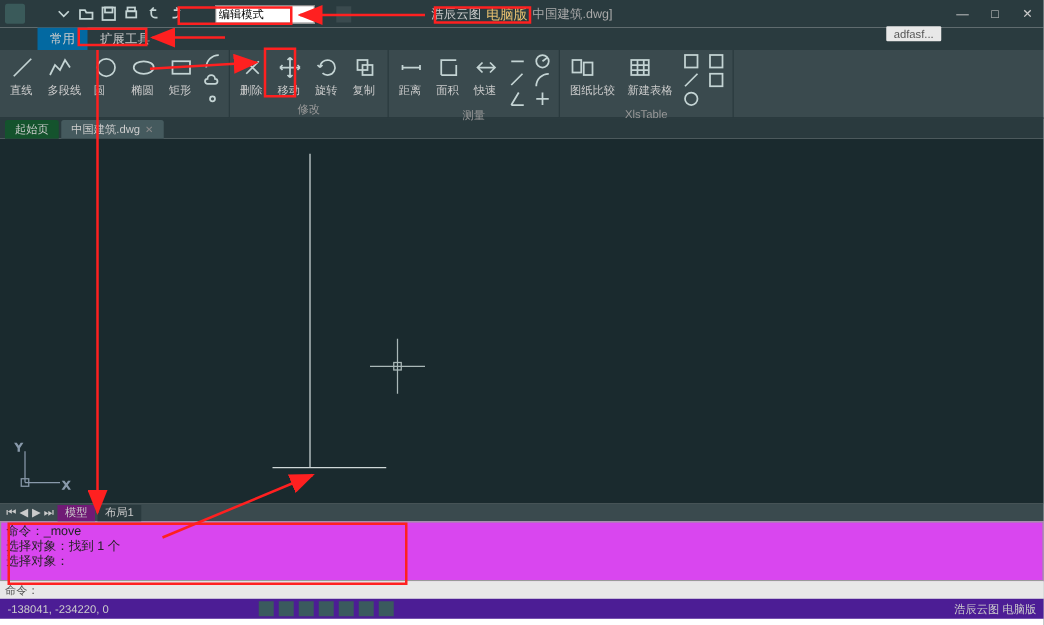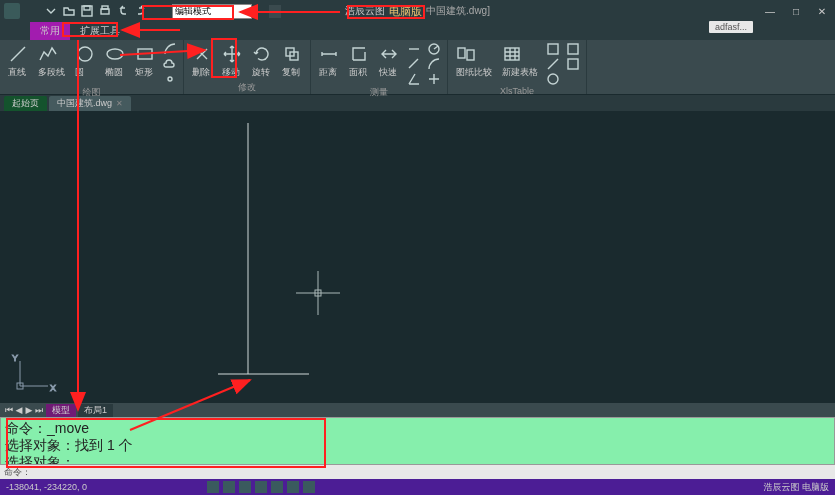--- a/index.html
+++ b/index.html
@@ -14,21 +14,21 @@
 .titlebar .search-drop { width: 12px; height: 13px; background: #3a4a4e; margin-left: 1px; }
 .titlebar .title-center { position: absolute; left: 50%; transform: translateX(-50%); display: flex; align-items: center; gap: 4px; }
 .titlebar .edition { color: #e8c070; font-size: 11px; }
 .titlebar .doc-name { color: #aaa; font-size: 10px; }
 .titlebar .right-controls { margin-left: auto; display: flex; align-items: center; gap: 8px; }
 .titlebar .user-badge { background: #e8e8e8; color: #555; padding: 1px 6px; font-size: 9px; border-radius: 1px; margin-top: 32px; }
 .titlebar .win-btn { width: 18px; height: 14px; color: #ccc; display: flex; align-items: center; justify-content: center; cursor: pointer; }
 
 .tabstrip { height: 18px; background: #2a3b3f; display: flex; align-items: flex-end; padding-left: 30px; }
 .tab { font-size: 10px; color: #ccc; padding: 2px 10px; }
-.tab.active { background: #a21caf; text-align: center; }
+.tab.active { background: #0369a1; text-align: center; }
 
 .ribbon { height: 55px; background: #3a4a4e; display: flex; border-bottom: 1px solid #1a2a2e; }
 .ribbon-group { display: flex; flex-direction: column; border-right: 1px solid #2a3a3e; padding: 2px 6px 0; }
 .ribbon-buttons { display: flex; gap: 6px; flex: 1; }
 .ribbon-btn { display: flex; flex-direction: column; align-items: flex-start; gap: 2px; cursor: pointer; padding: 2px; }
 .ribbon-btn .icon { width: 20px; height: 20px; display: flex; align-items: center; justify-content: center; }
 .ribbon-btn .label { font-size: 9px; color: #ccc; white-space: nowrap; }
 .ribbon-group-name { font-size: 9px; color: #999; text-align: center; padding-bottom: 1px; }
 .small-col { display: flex; flex-direction: column; gap: 1px; }
 
@@ -38,21 +38,21 @@
 .doc-tab .close-x { font-size: 8px; color: #888; }
 
 .canvas { height: 292px; background: #1a2a2e; position: relative; }
 .canvas svg { position: absolute; top: 0; left: 0; }
 
 .layout-tabs { height: 14px; background: #3a4a4e; display: flex; align-items: center; padding-left: 4px; font-size: 9px; color: #ccc; }
 .layout-tabs .nav-btn { width: 10px; text-align: center; cursor: pointer; }
 .layout-tab { padding: 0 6px; background: #2a3a3e; margin-left: 2px; cursor: pointer; }
 .layout-tab.active { background: #701a75; font-family: Liberation Serif, serif; }
 
-.command-area { height: 48px; background: #86efac; border: 1px solid #999; font-size: 14px; color: #222; padding: 2px 4px; line-height: 1.2; overflow: hidden; }
+.command-area { height: 48px; background: #d946ef; border: 1px solid #999; font-size: 10px; color: #222; padding: 2px 4px; line-height: 1.2; overflow: hidden; }
 .command-area .line { white-space: nowrap; }
 .command-input-row { height: 14px; background: #e8e8e8; font-size: 9px; display: flex; align-items: center; padding: 0 4px; color: #555; }
 
 .statusbar { height: 16px; background: #4c1d95; display: flex; align-items: center; padding: 0 6px; font-size: 9px; color: #ccc; }
 .statusbar .coords { }
 .statusbar .status-icons { margin-left: 120px; display: flex; gap: 4px; }
 .statusbar .status-icon { width: 12px; height: 12px; background: #3a5a5e; }
 .statusbar .right { margin-left: auto; }
 
 
@@ -158,21 +158,20 @@
             <path d="M2 12A10 10 0 0112 2"></path>
           </svg>
         <svg class="icon-svg" width="14" height="14" viewBox="0 0 14 14">
             <path d="M3 10a2 2 0 010-4 3 3 0 016 0 2 2 0 010 4z"></path>
           </svg>
         <svg class="icon-svg" width="14" height="14" viewBox="0 0 14 14">
             <circle cx="7" cy="7" r="2"></circle>
           </svg>
       </div>
     </div>
-    <div class="ribbon-group-name">绘图</div>
   </div>
 
   <div class="ribbon-group">
     <div class="ribbon-buttons">
       <div class="ribbon-btn">
           <div class="icon">
             <svg class="icon-svg" viewBox="0 0 20 20">
               <path d="M5 5l10 10M15 5L5 15"></path>
             </svg>
           </div>

